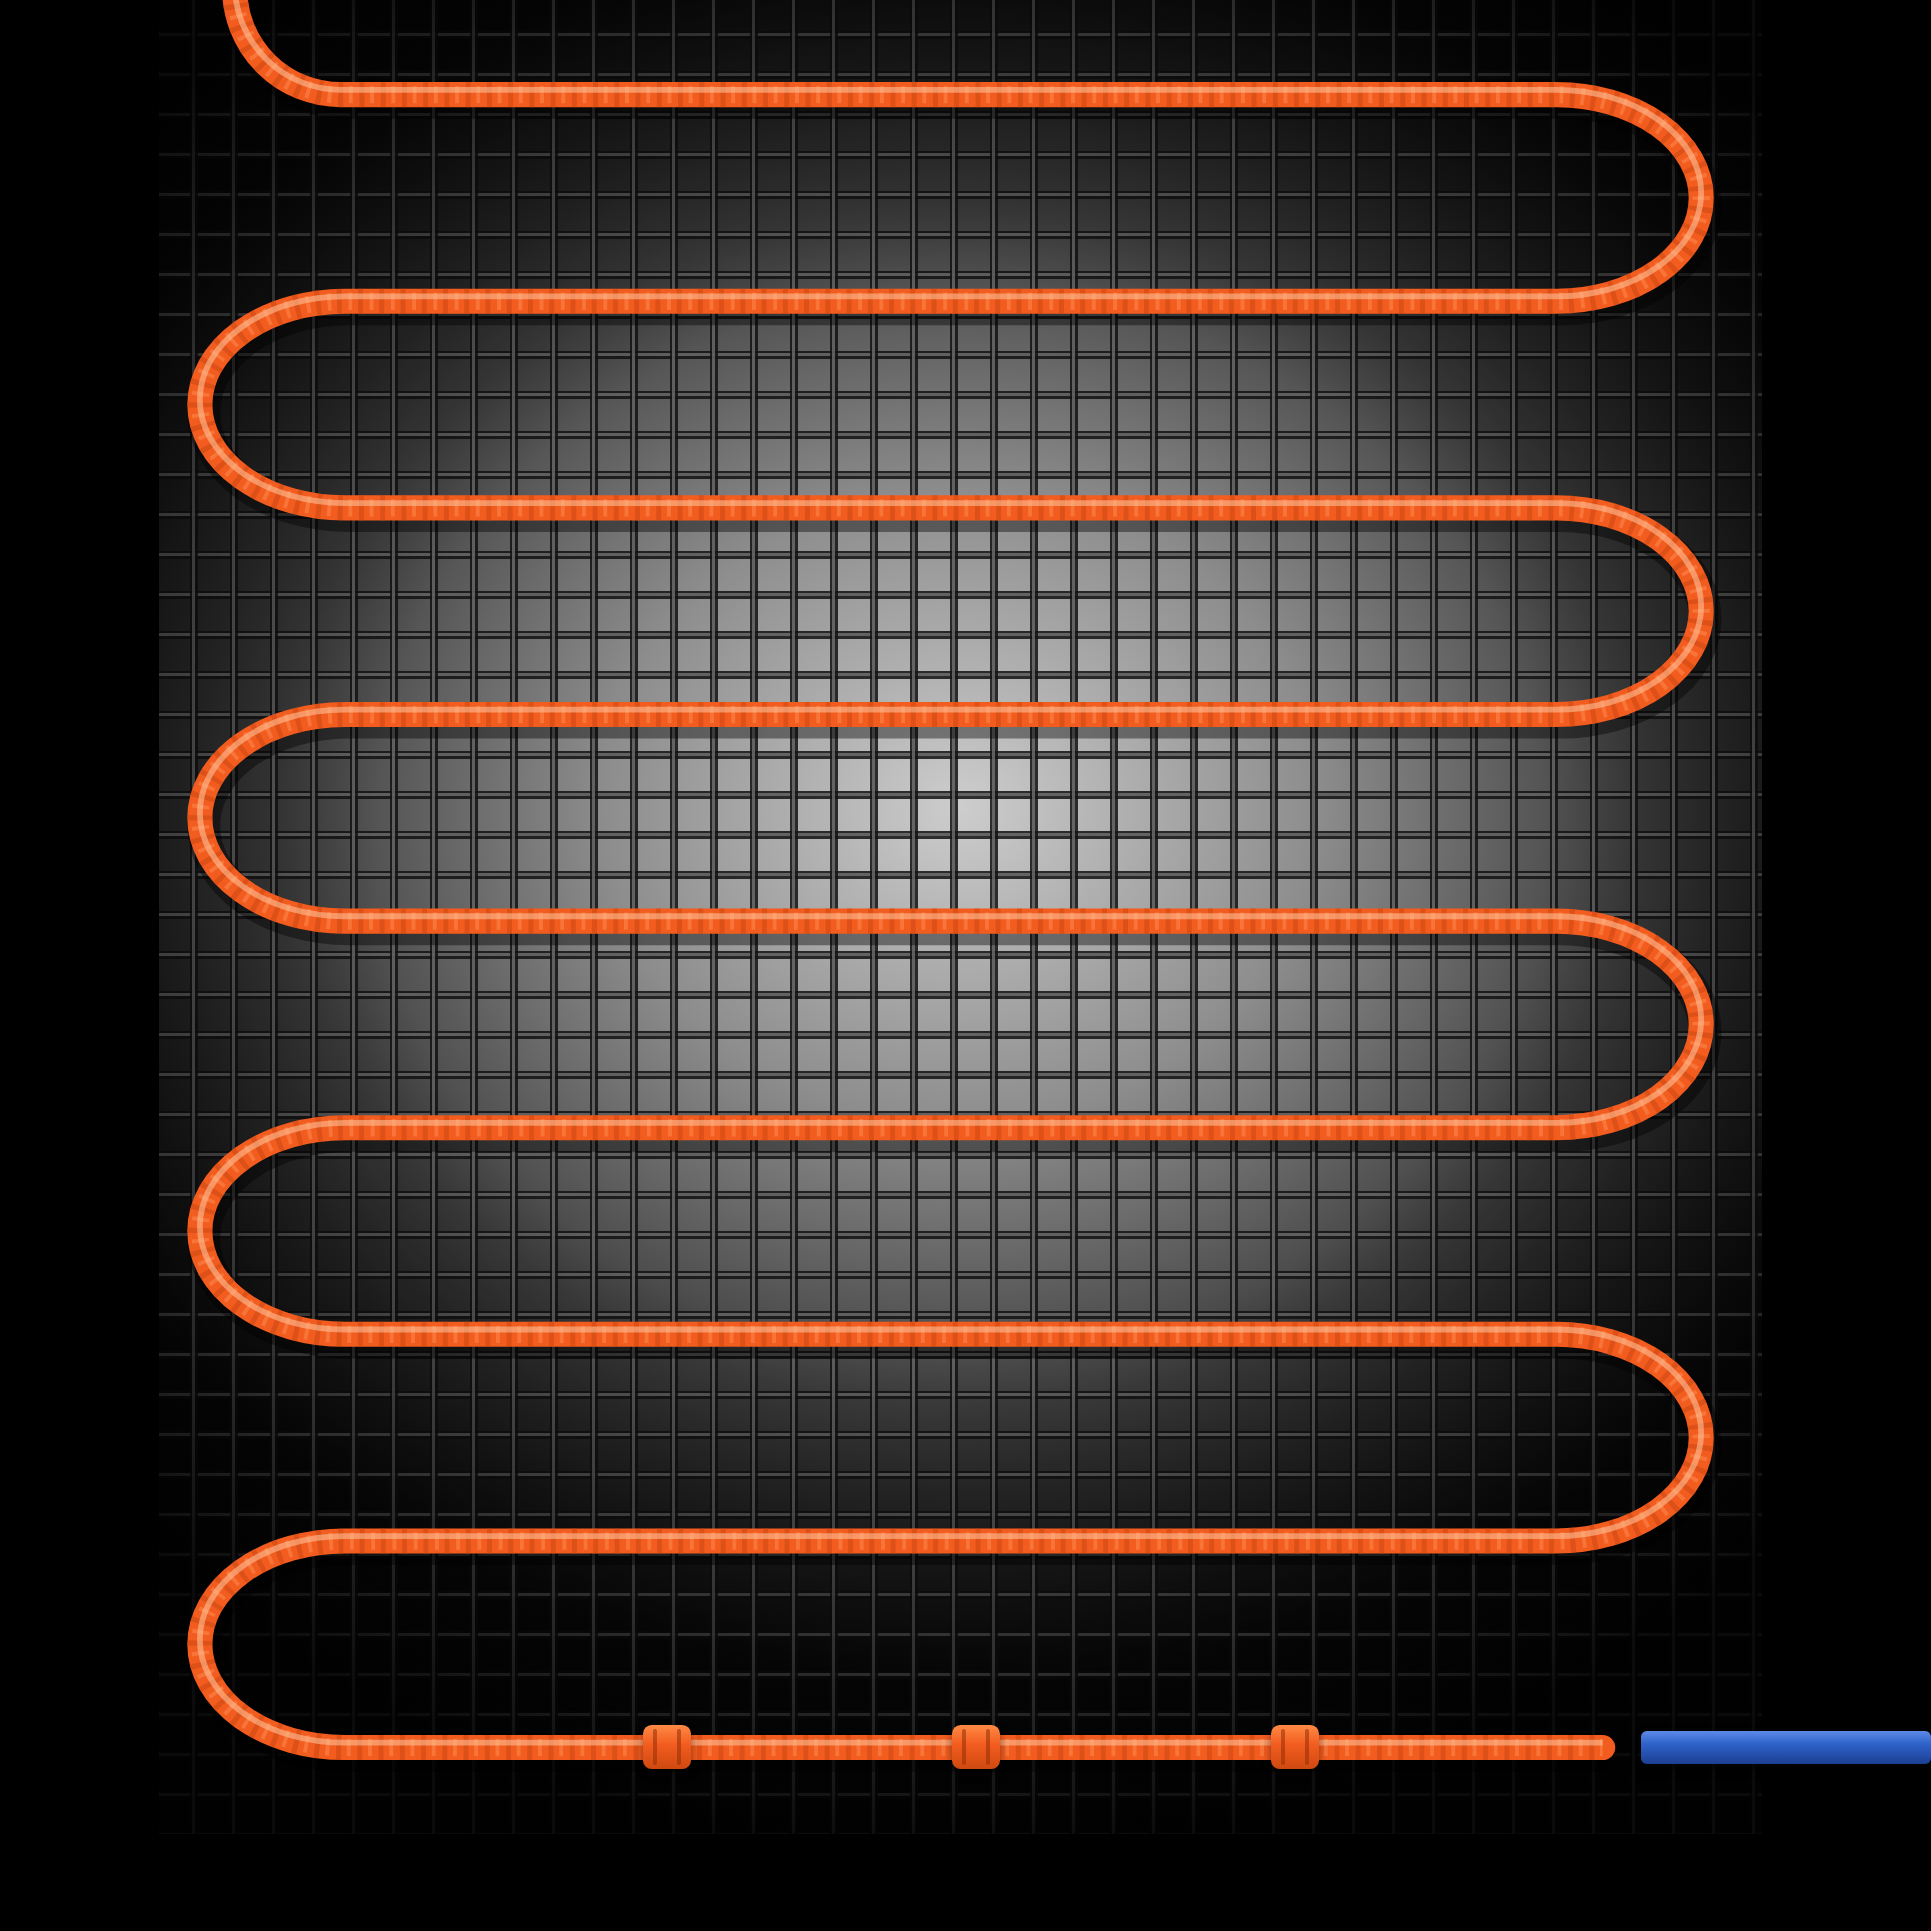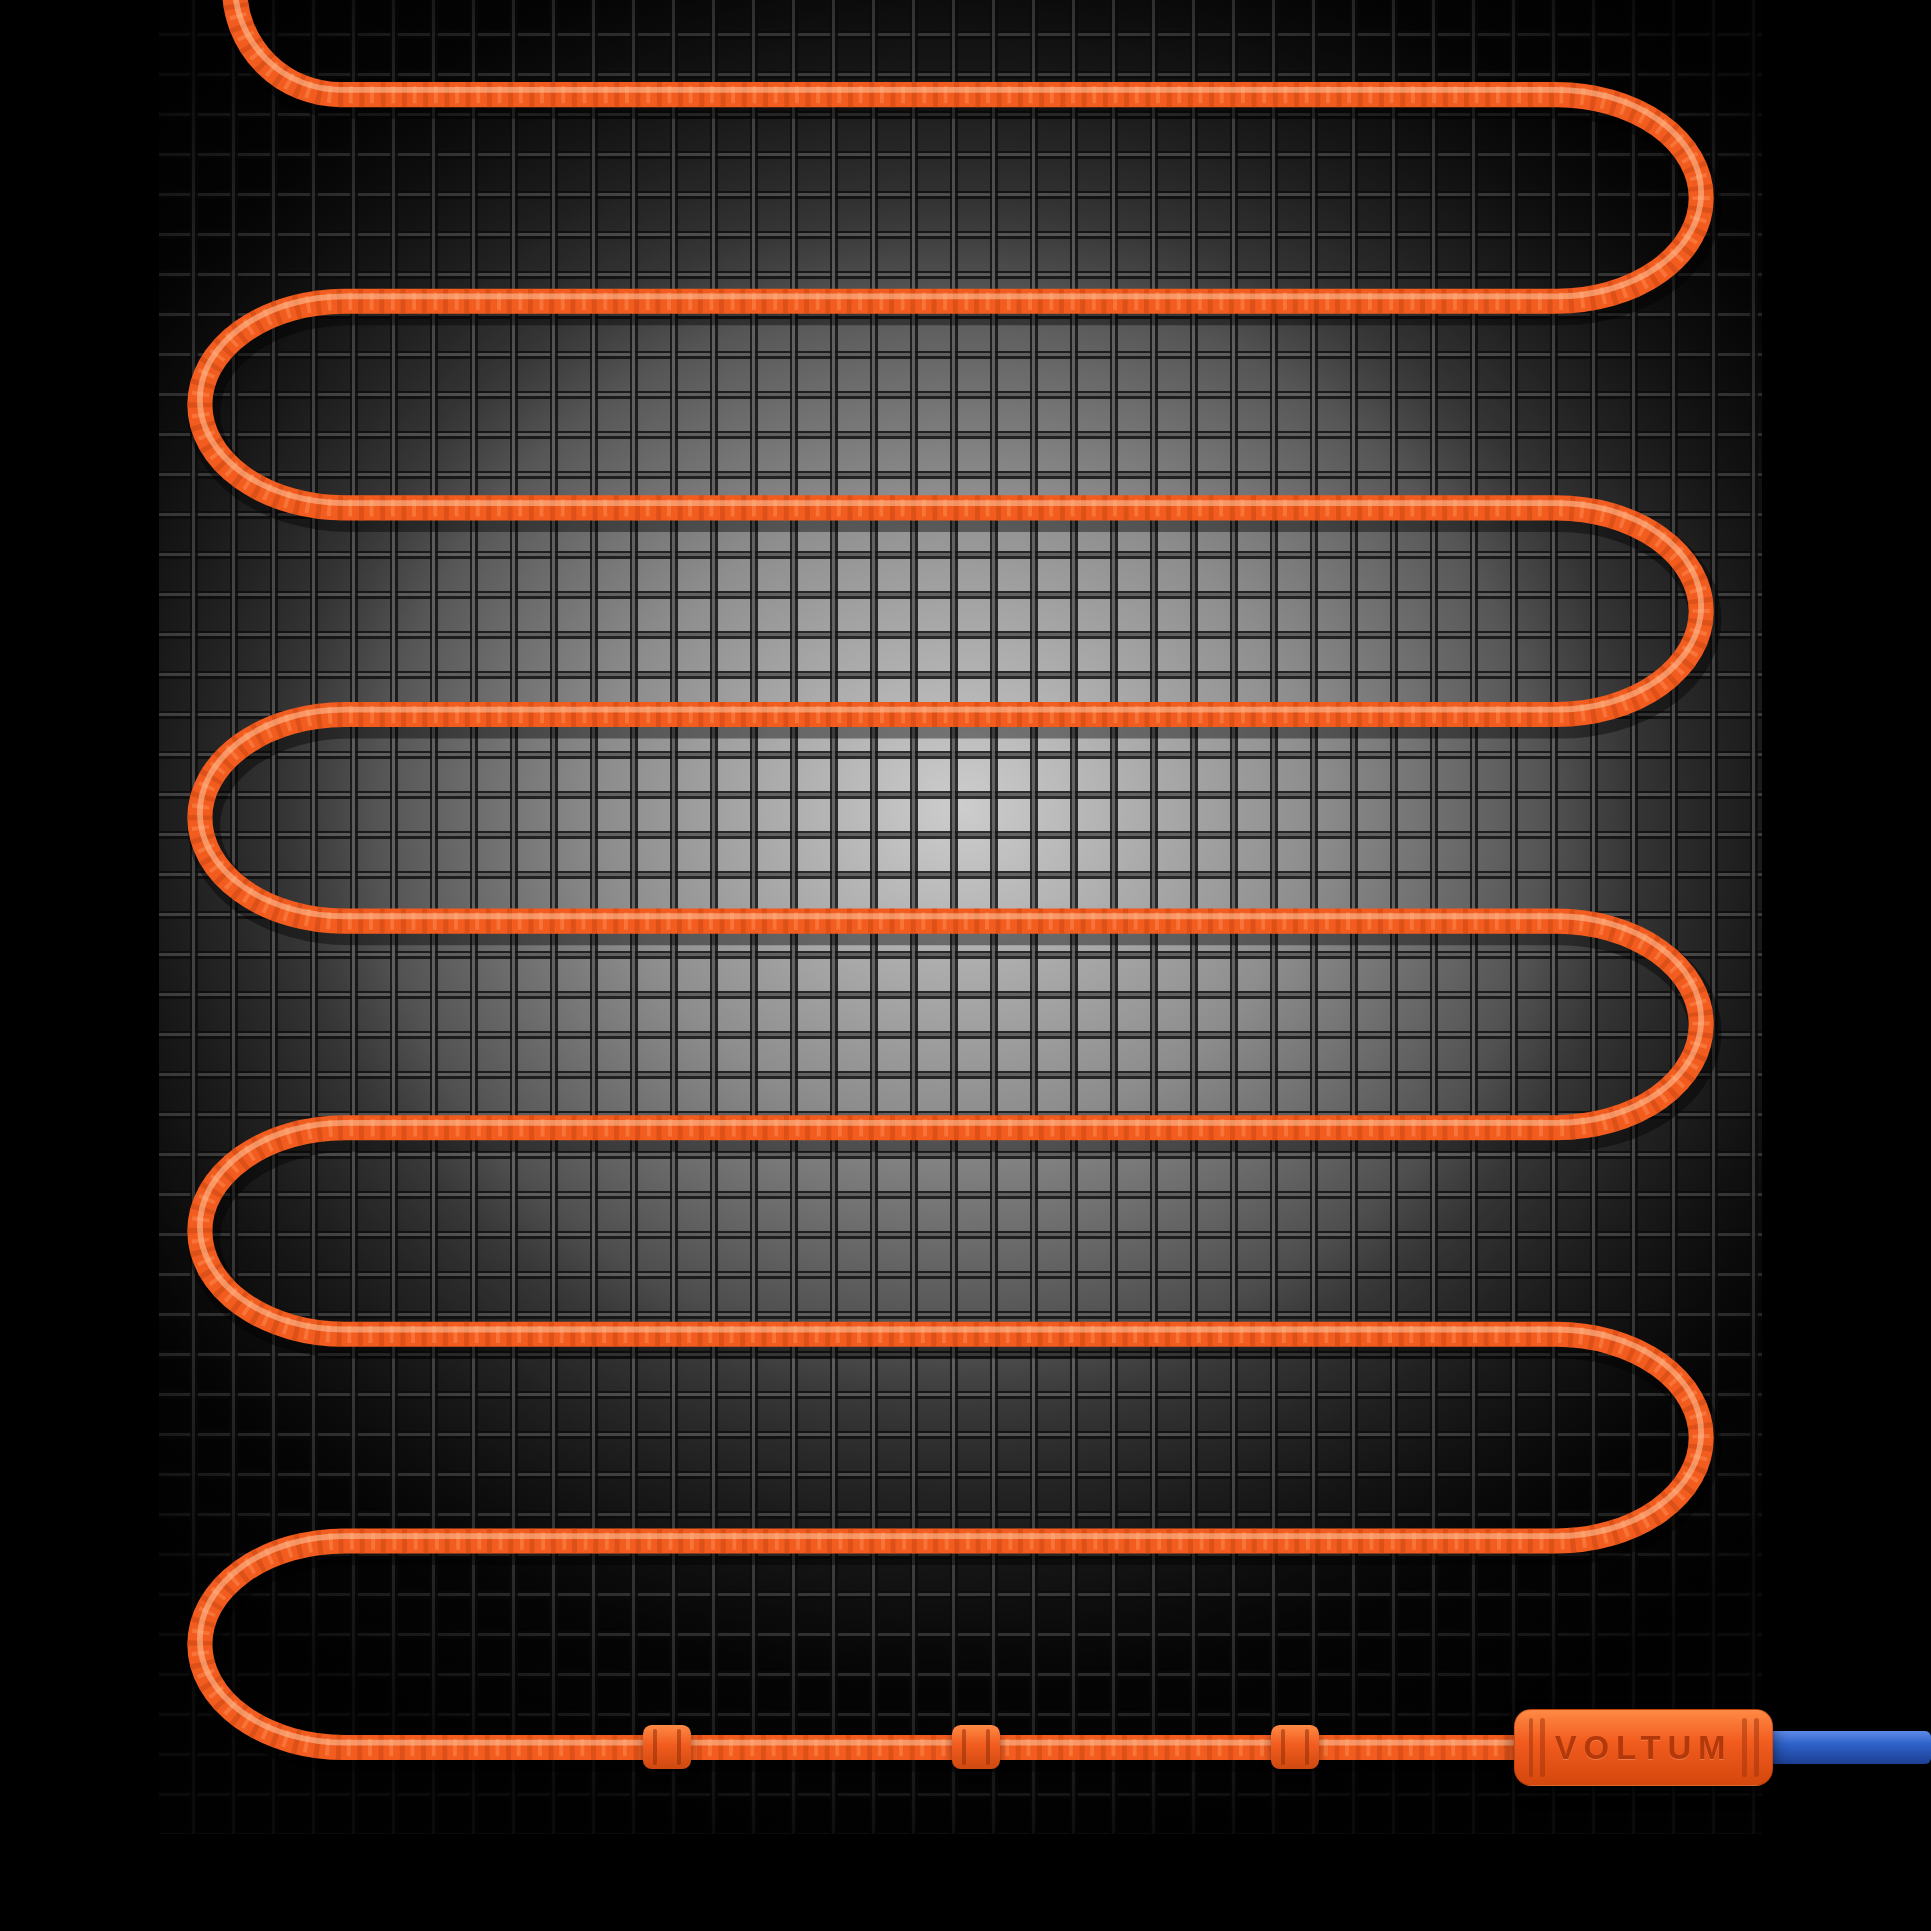--- a/index.html
+++ b/index.html
@@ -177,22 +177,15 @@
     <path class="cable-braid2" d="M 243 -40 L 243 -12 A 110 110 0 0 0 353 98 L 1612 98 A 150 107 0 0 1 1612 312 L 357 312 A 150 107 0 0 0 357 526 L 1612 526 A 150 107 0 0 1 1612 740 L 357 740 A 150 107 0 0 0 357 954 L 1612 954 A 150 107 0 0 1 1612 1168 L 357 1168 A 150 107 0 0 0 357 1382 L 1612 1382 A 150 107 0 0 1 1612 1596 L 357 1596 A 150 107 0 0 0 357 1810 L 1660 1810"></path>
     <path class="cable-sheen" d="M 243 -40 L 243 -12 A 110 110 0 0 0 353 98 L 1612 98 A 150 107 0 0 1 1612 312 L 357 312 A 150 107 0 0 0 357 526 L 1612 526 A 150 107 0 0 1 1612 740 L 357 740 A 150 107 0 0 0 357 954 L 1612 954 A 150 107 0 0 1 1612 1168 L 357 1168 A 150 107 0 0 0 357 1382 L 1612 1382 A 150 107 0 0 1 1612 1596 L 357 1596 A 150 107 0 0 0 357 1810 L 1660 1810"></path>
   </svg>
 
   <div class="clip" style="left:643px;"></div>
   <div class="clip" style="left:952px;"></div>
   <div class="clip" style="left:1271px;"></div>
 
   <div class="power-cable"></div>
 
-  <div class="connector">
-    <span class="ridge r1"></span>
-    <span class="ridge r2"></span>
-    <span class="connector-label">VOLTUM</span>
-    <span class="ridge r3"></span>
-    <span class="ridge r4"></span>
-  </div>
 
 </div>
 
 
 </body></html>

